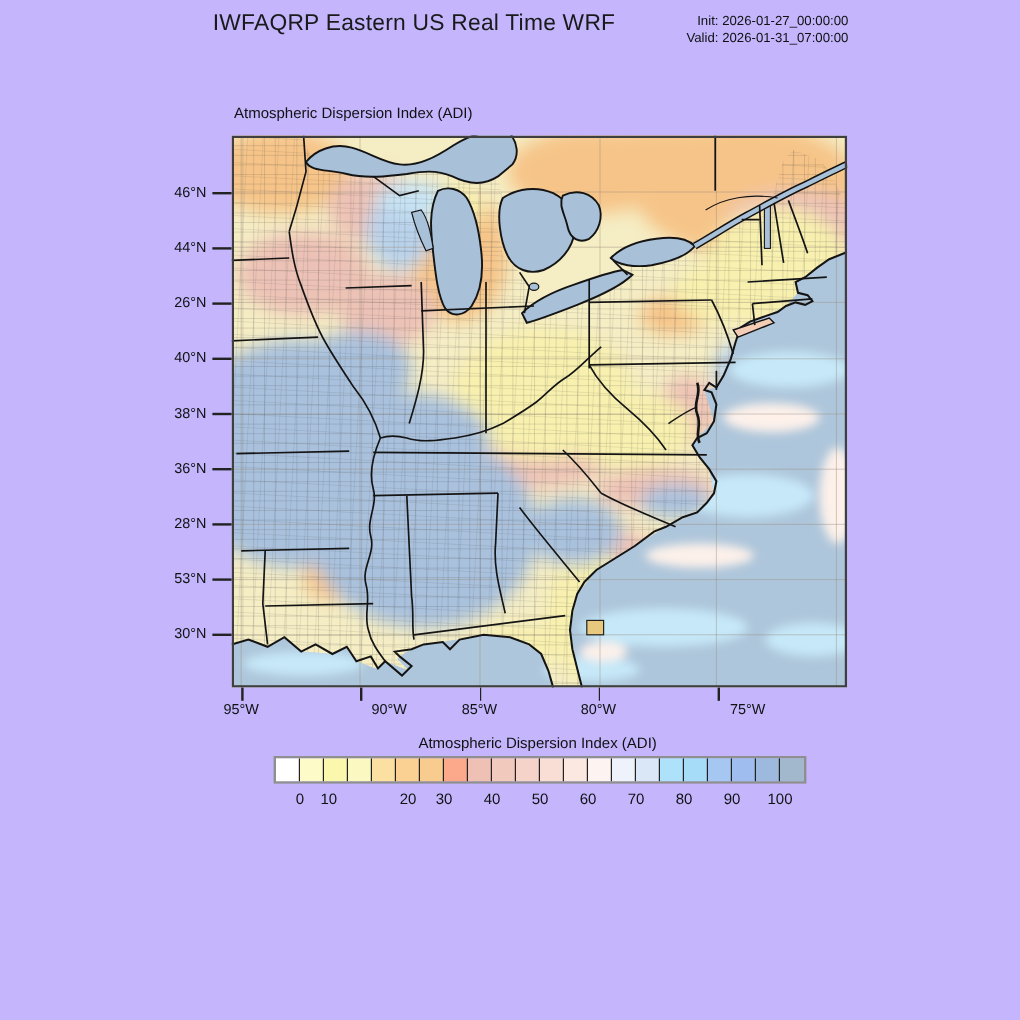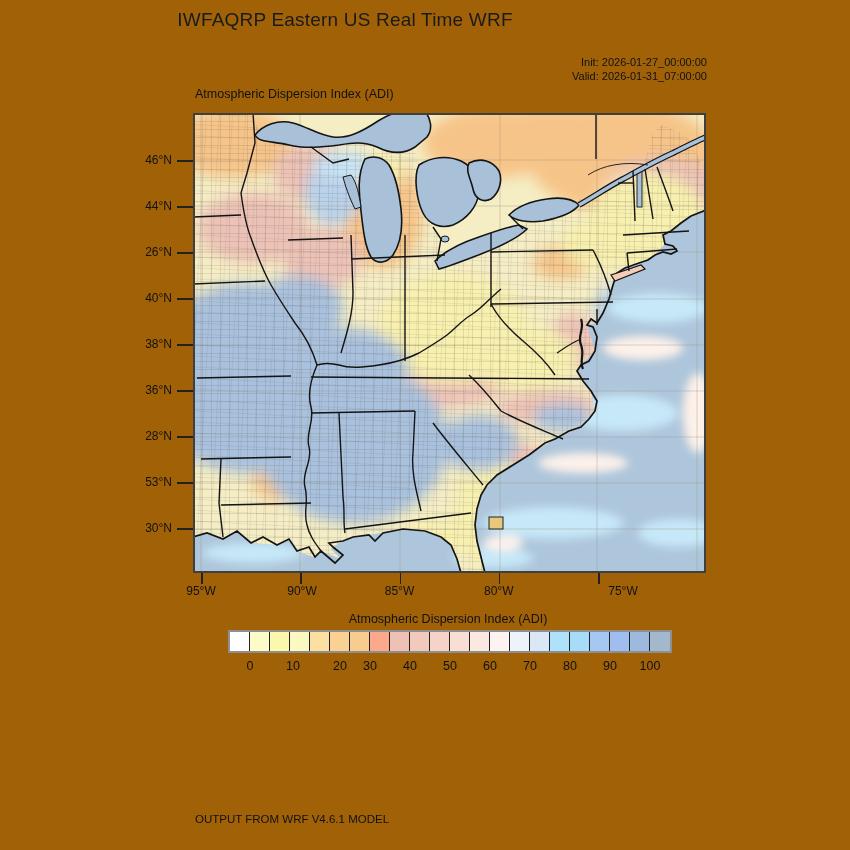--- a/index.html
+++ b/index.html
@@ -1,20 +1,20 @@
 <!DOCTYPE html>
 <html><head>
 <meta charset="utf-8">
 <style>
   html,body{margin:0;padding:0;background:#ffffff;}
-  #page{position:relative;width:850px;height:850px;background:#a16207;overflow:hidden;
+  #page{position:relative;width:850px;height:850px;background:#c4b5fd;overflow:hidden;
         font-family:"Liberation Sans","DejaVu Sans",sans-serif;color:#111;}
   .abs{position:absolute;}
   #title{left:120px;top:9px;width:450px;text-align:center;font-size:19px;letter-spacing:.2px;color:#1a1a1a;}
-  #initblock{right:143px;top:11px;text-align:right;font-size:11px;line-height:14px;color:#111;margin-top:44px;}
+  #initblock{right:143px;top:11px;text-align:right;font-size:11px;line-height:14px;color:#111;}
   #map-subtitle{left:195px;top:87px;font-size:12.5px;color:#111;}
   #map-frame{left:193px;top:113px;width:513px;height:460px;}
   .lat-label{position:absolute;width:40px;text-align:right;font-size:12px;color:#111;}
   .lat-tick{position:absolute;width:16px;height:1.5px;background:#222;}
   .lon-label{position:absolute;width:44px;text-align:center;font-size:12px;color:#111;}
   .lon-tick{position:absolute;width:1.5px;height:11px;background:#222;}
   #cbar-label{left:228px;top:612px;width:440px;text-align:center;font-size:12.5px;color:#111;}
   #cbar{left:228px;top:630px;width:440px;height:19px;display:flex;border:2px solid #8f8f8f;box-sizing:content-box;}
   .cbar-cell{width:20px;height:19px;border-right:1px solid #222;box-sizing:border-box;}
   .cbar-cell:last-child{border-right:none;}
@@ -225,21 +225,21 @@
       <div class="lat-tick" style="left: 177px; top: 436px;"></div>
       <div class="lat-label" style="left: 132px; top: 475px;">53°N</div>
       <div class="lat-tick" style="left: 177px; top: 482px;"></div>
       <div class="lat-label" style="left: 132px; top: 521px;">30°N</div>
       <div class="lat-tick" style="left: 177px; top: 528px;"></div>
     </div>
   <div id="lon-axis">
       <div class="lon-tick" style="left: 201px; top: 573px;"></div>
       <div class="lon-label" style="left: 179px; top: 584px;">95°W</div>
       <div class="lon-tick" style="left: 300.25px; top: 573px;"></div>
-      <div class="lon-label" style="left: 280px; top: 584px;">90°W</div>
+      <div class="lon-label" style="left: 295px; top: 584px; text-align: right;">90°W</div>
       <div class="lon-tick" style="left: 399.5px; top: 573px;"></div>
       <div class="lon-label" style="left: 377.5px; top: 584px;">85°W</div>
       <div class="lon-tick" style="left: 498.75px; top: 573px;"></div>
       <div class="lon-label" style="left: 476.75px; top: 584px;">80°W</div>
       <div class="lon-tick" style="left: 598px; top: 573px;"></div>
       <div class="lon-label" style="left: 576px; top: 584px; margin-left: 25px;">75°W</div>
     </div>
 
   <div class="abs" id="cbar-label">Atmospheric Dispersion Index  (ADI)</div>
   <div class="abs" id="cbar">
@@ -261,29 +261,28 @@
       <div class="cbar-cell" style="background: rgb(217, 231, 246);"></div>
       <div class="cbar-cell" style="background: rgb(174, 226, 250);"></div>
       <div class="cbar-cell" style="background: rgb(167, 220, 248);"></div>
       <div class="cbar-cell" style="background: rgb(166, 199, 242);"></div>
       <div class="cbar-cell" style="background: rgb(159, 189, 238);"></div>
       <div class="cbar-cell" style="background: rgb(157, 185, 221);"></div>
       <div class="cbar-cell" style="background: rgb(162, 184, 204);"></div>
     </div>
   <div id="cbar-ticks">
       <div class="cbar-tick" style="left: 233px;">0</div>
-      <div class="cbar-tick" style="left: 276px;">10</div>
+      <div class="cbar-tick" style="left: 257px;">10</div>
       <div class="cbar-tick" style="left: 313px; text-align: right;">20</div>
       <div class="cbar-tick" style="left: 353px;">30</div>
       <div class="cbar-tick" style="left: 393px;">40</div>
       <div class="cbar-tick" style="left: 433px;">50</div>
       <div class="cbar-tick" style="left: 473px;">60</div>
       <div class="cbar-tick" style="left: 513px;">70</div>
       <div class="cbar-tick" style="left: 553px;">80</div>
       <div class="cbar-tick" style="left: 593px;">90</div>
       <div class="cbar-tick" style="left: 633px;">100</div>
     </div>
 
   <div class="abs" id="footer">
-    <div>OUTPUT FROM WRF V4.6.1 MODEL</div>
   </div>
 
 </div>
 
 </body></html>

